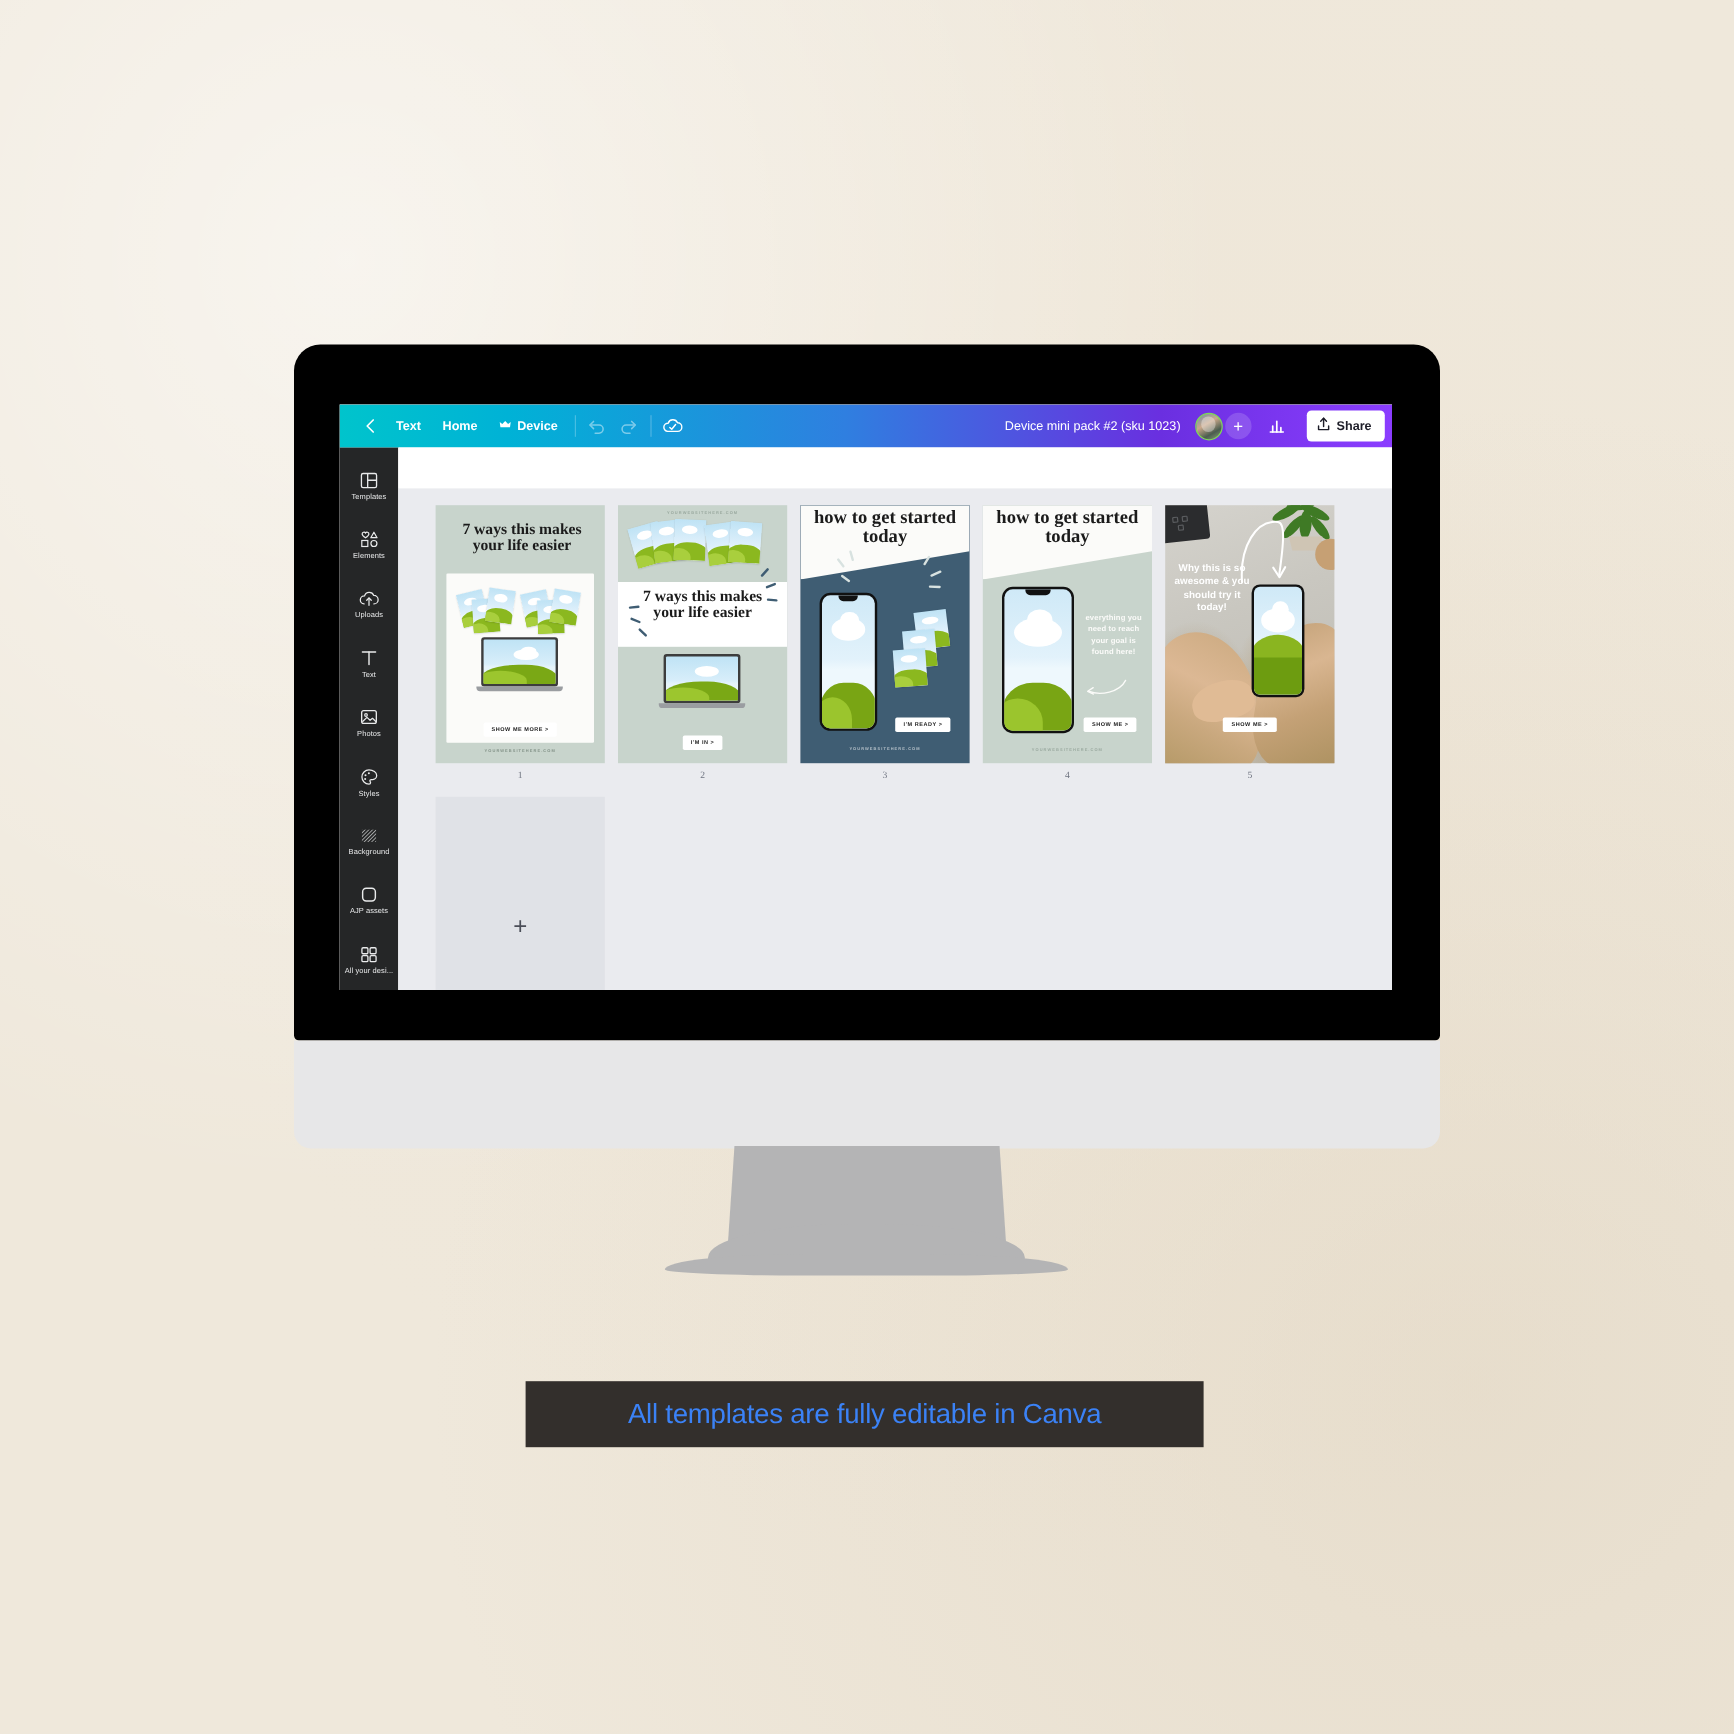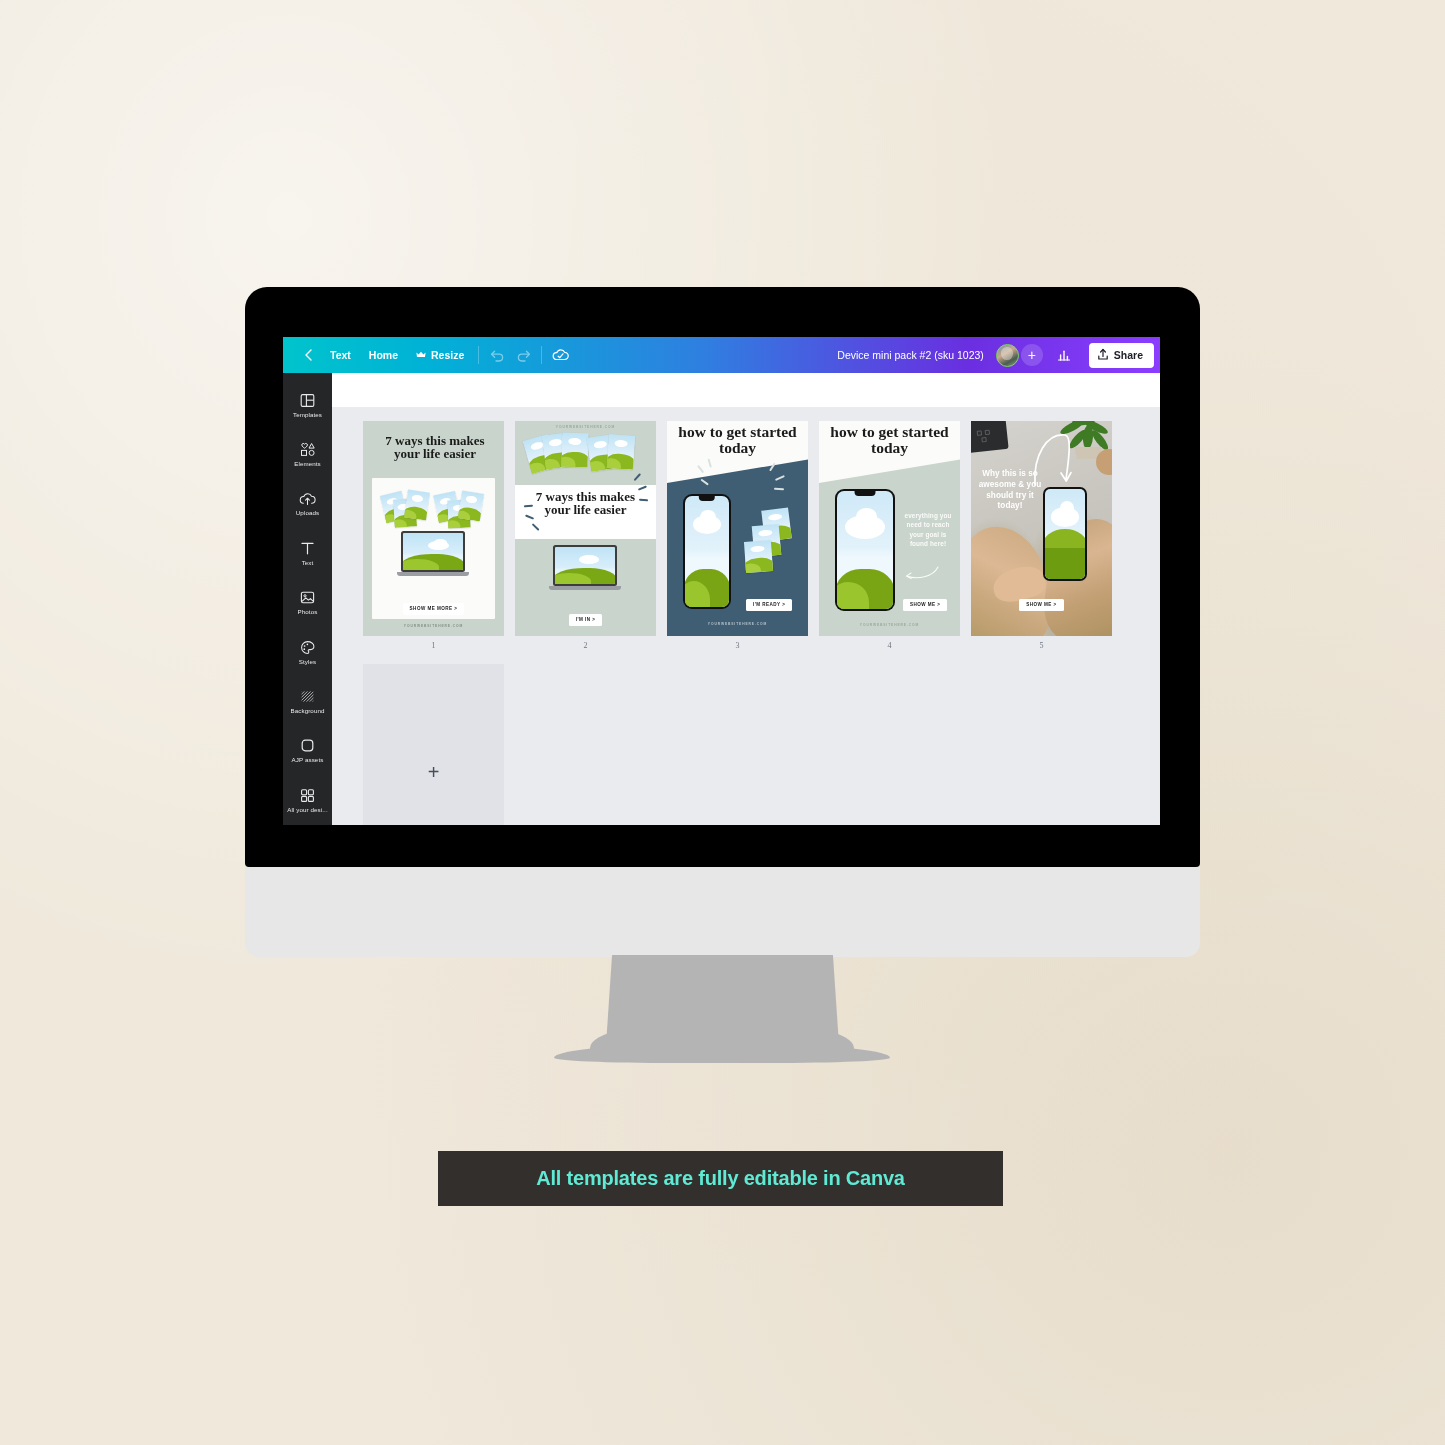--- a/index.html
+++ b/index.html
@@ -279,23 +279,23 @@
 
   
   .caption {
     position: absolute;
     left: 438px; top: 1151px;
     width: 565px; height: 55px;
     background: #332f2c;
     display: flex; align-items: center; justify-content: center;
   }
   .caption span {
-    color: #5eead4;
-    font-size: 20px;
-    font-weight: bold;
+    color: #3b82f6;
+    font-size: 23px;
+    font-weight: normal;
     letter-spacing: -.2px;
   }
 </style>
 </head>
 <body>
 
 <div class="bg-texture"></div>
 
 <div class="monitor"></div>
 <div class="monitor-base"></div>
@@ -316,21 +316,21 @@
     </div>
     <div class="tb-btn">
       <span>Home</span>
     </div>
     <div class="tb-btn">
       <span>
         <svg width="10" height="8" viewBox="0 0 10 8">
             <path d="M1 6 L0.4 1.6 L2.6 3.4 L5 0.8 L7.4 3.4 L9.6 1.6 L9 6 Z" fill="#fff"></path>
           </svg>
       </span>
-      <span>Resize</span>
+      <span>Device</span>
     </div>
     <div class="tb-sep"></div>
     <div class="icon-btn dim">
       <svg width="15" height="13" viewBox="0 0 15 13">
           <path d="M2 5.2 H9.2 a3.4 3.4 0 0 1 0 6.8 H6" stroke="#fff" stroke-width="1.3" fill="none" stroke-linecap="round"></path>
           <path d="M4.6 2.2 L1.6 5.2 L4.6 8.2" stroke="#fff" stroke-width="1.3" fill="none" stroke-linecap="round" stroke-linejoin="round"></path>
         </svg>
     </div>
     <div class="icon-btn dim">
       <svg width="15" height="13" viewBox="0 0 15 13">

